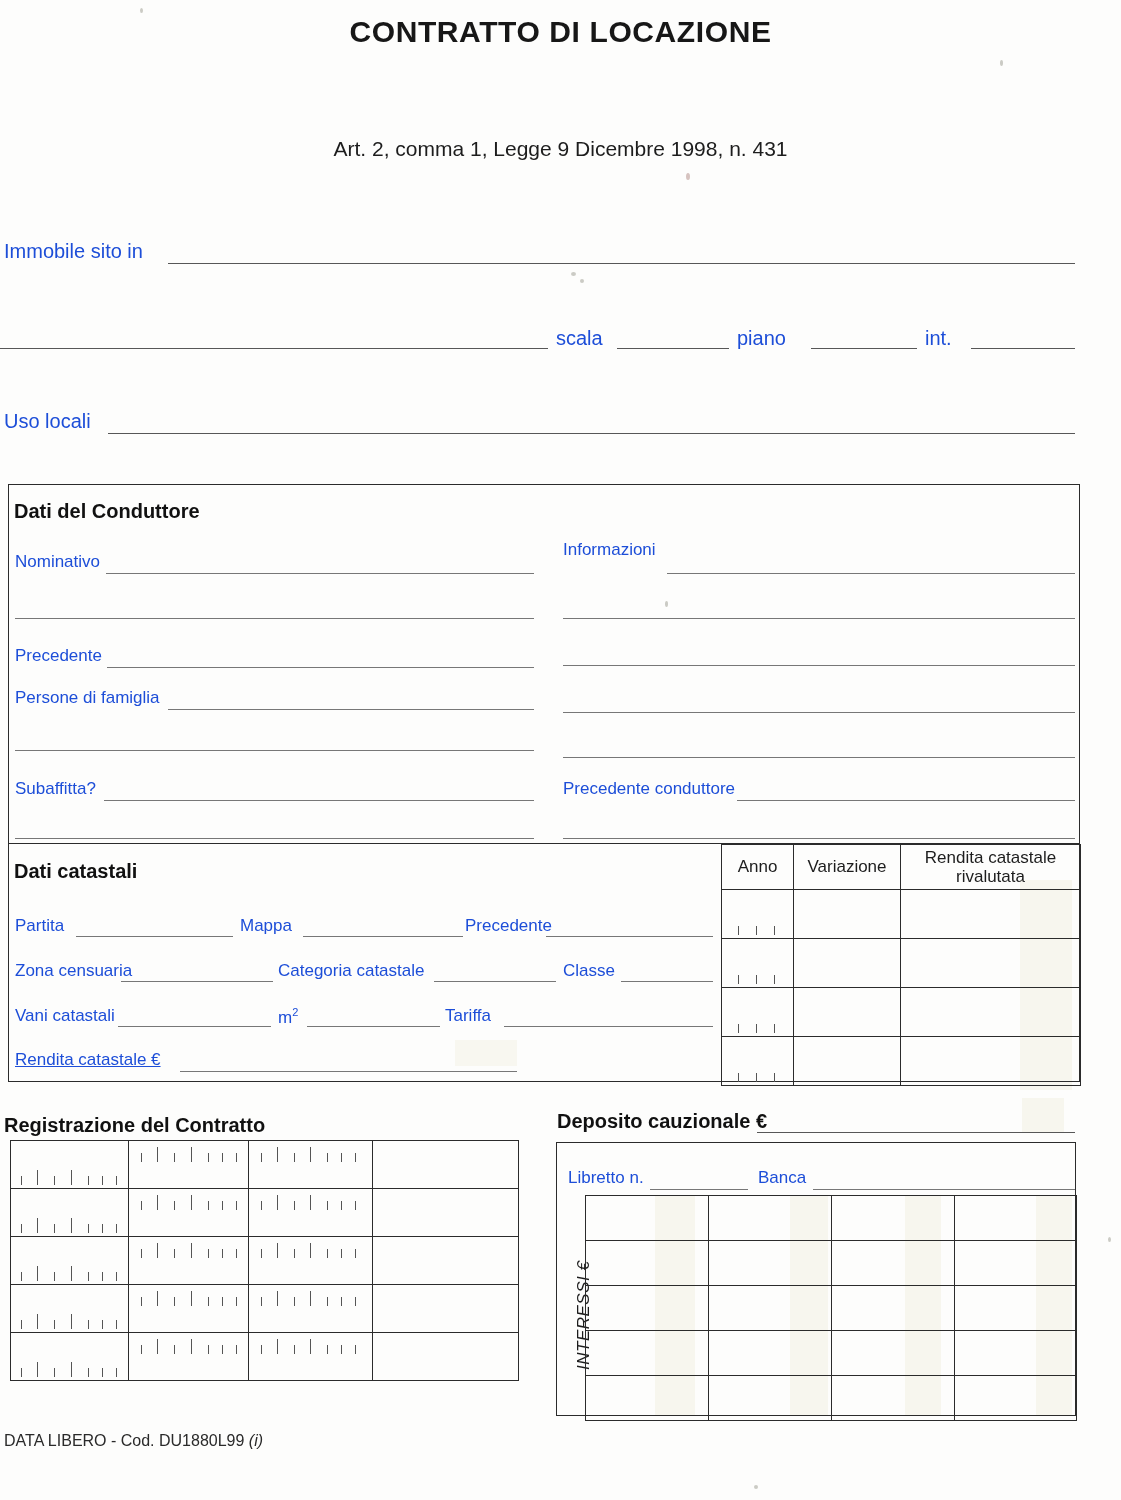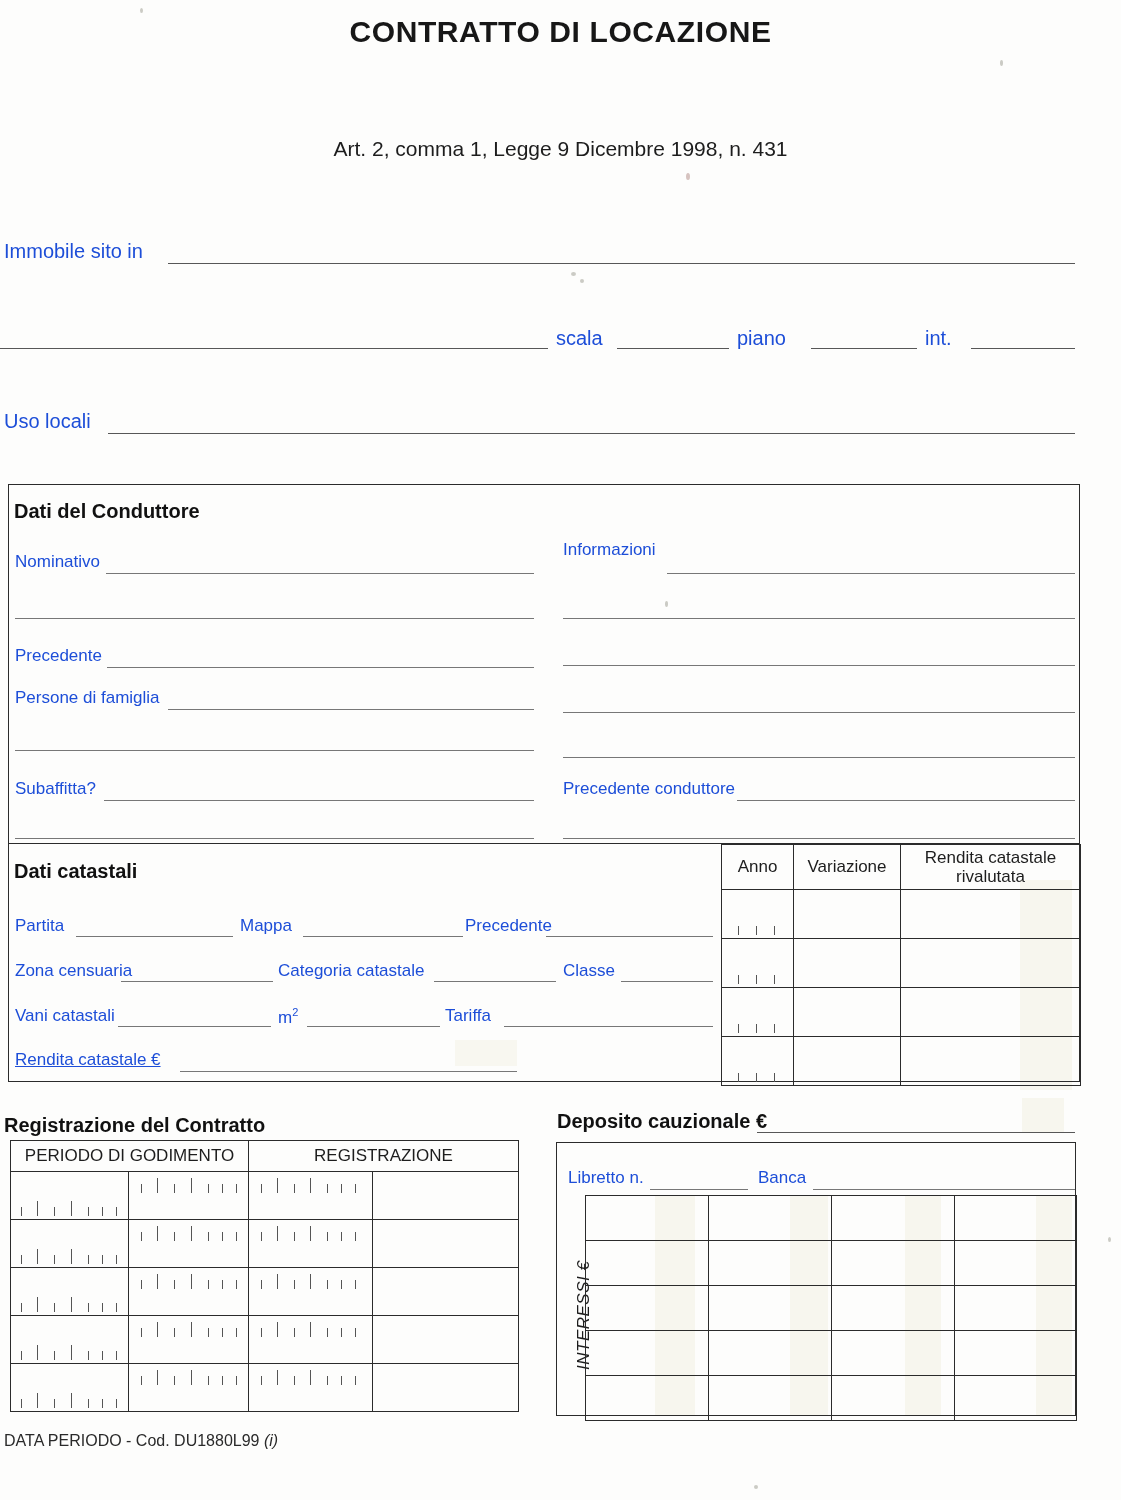--- a/index.html
+++ b/index.html
@@ -314,24 +314,20 @@
   <div class="sec-head" style="left:4px;top:1114px;">Registrazione del Contratto</div>
 
   <table class="grid" style="left:10px;top:1140px;width:508px;">
     <colgroup>
       <col style="width:118px">
       <col style="width:120px">
       <col style="width:124px">
       <col style="width:146px">
     </colgroup>
     <thead>
-      <tr>
-        <th colspan="2" style="height:30px;">PERIODO DI GODIMENTO</th>
-        <th colspan="2">REGISTRAZIONE</th>
-      </tr>
     </thead>
     <tbody>
       <tr>
         <td style="height:47px;">
           <div class="ticks">
             <i class="s" style="left:10px;"></i>
               <i class="t" style="left:26px;"></i>
               <i class="s" style="left:43px;"></i>
               <i class="t" style="left:60px;"></i>
               <i class="s" style="left:77px;"></i>
@@ -557,17 +553,17 @@
       <tr>
         <td style="height:44px;"></td>
         <td></td>
         <td></td>
         <td></td>
       </tr>
     </tbody>
   </table>
 
   <div id="footer">
-    <span>DATA PERIODO - Cod. DU1880L99</span>
+    <span>DATA LIBERO - Cod. DU1880L99</span>
     <em>(i)</em>
   </div>
 
 </div>
 
 </body></html>

